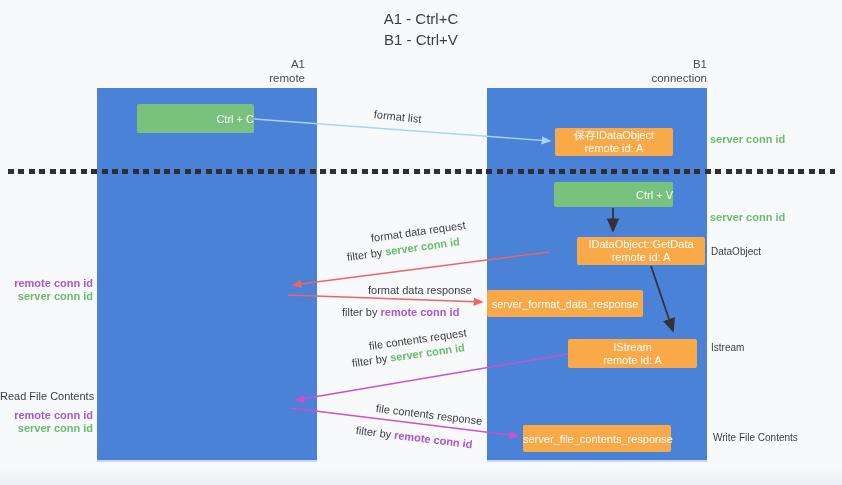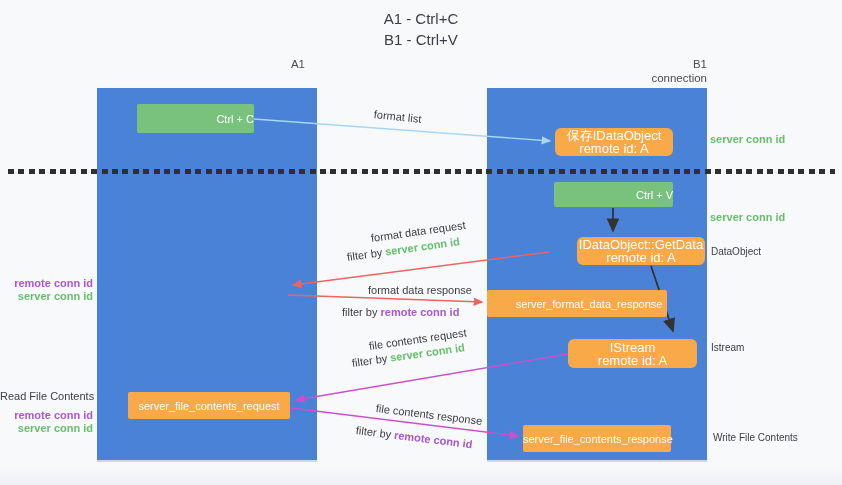--- a/index.html
+++ b/index.html
@@ -17,21 +17,21 @@
            font-size:11.5px;line-height:14px;}
   .column{position:absolute;top:88px;width:220px;height:372px;background:var(--col-blue);
           border-bottom:2px solid #c9d6ef;}
   .dotline{position:absolute;left:8px;top:169px;width:827px;height:5px;
            background:repeating-linear-gradient(90deg,#2f2f2f 0 6px,transparent 6px 10.4px);}
   .node{position:absolute;color:#fff;text-align:center;border-radius:2px;
         display:flex;flex-direction:column;justify-content:center;}
   .node.green{background:var(--box-green);align-items:flex-end;}
   .node.orange{background:var(--box-orange);}
   .one{font-size:11px;}
-  .two{font-size:13px;line-height:13px;border-radius:6px;}
+  .two{font-size:11px;line-height:13px;}
   .lbl{position:absolute;font-size:11px;color:var(--ink);white-space:nowrap;
        transform-origin:left center;}
   .rot-neg{transform:rotate(-8deg);}
   .rot-pos{transform:rotate(7deg);}
   .rot-small{transform:rotate(6deg);}
   .green-t{color:var(--txt-green);font-weight:bold;}
   .purple-t{color:var(--txt-purple);font-weight:bold;}
   .dark-t{color:var(--ink);font-size:10px;text-align:center;}
   .leftlbl{position:absolute;left:0;width:93px;text-align:right;font-size:11px;white-space:nowrap;}
   .arrows{position:absolute;left:0;top:0;width:842px;height:485px;pointer-events:none;}
@@ -49,20 +49,21 @@
 
 <div class="stage">
 
   <div class="title">
     <div>A1 - Ctrl+C</div>
     <div>B1 - Ctrl+V</div>
   </div>
 
   <div class="colhead" style="left:85px;">
     <div>A1</div>
+    <div>remote</div>
   </div>
   <div class="colhead" style="left:487px;">
     <div>B1</div>
     <div>connection</div>
   </div>
 
   <div class="column" style="left:97px;"></div>
   <div class="column" style="left:487px;"></div>
 
   <div class="dotline"></div>
@@ -103,32 +104,29 @@
   <div class="node green one" style="left:554px;top:182px;width:119px;height:25px;">
     <div>Ctrl + V</div>
   </div>
 
   <div class="node orange two" style="left:549px;top:237px;width:128px;height:28px;margin-left:28px;">
     <div>IDataObject::GetData</div>
     <div>remote id: A</div>
   </div>
 
 
-  <div class="node orange one" style="left:487px;top:290px;width:156px;height:27px;padding-left:24px;">
+  <div class="node orange one" style="left:487px;top:290px;width:156px;height:27px;">
     <div>server_format_data_response</div>
   </div>
 
   <div class="node orange two" style="left:568px;top:339px;width:129px;height:29px;">
     <div>IStream</div>
     <div>remote id: A</div>
   </div>
 
-  <div class="node orange one" style="left:128px;top:392px;width:162px;height:27px;">
-    <div>server_file_contents_request</div>
-  </div>
 
   <div class="node orange one" style="left:523px;top:425px;width:148px;height:27px;">
     <div>server_file_contents_response</div>
   </div>
 
   <div class="lbl rot-small" style="left:374px;top:108px;">format list</div>
 
   <div class="lbl rot-neg" style="left:371px;top:232px;">format data request</div>
   <div class="lbl rot-neg" style="left:347px;top:251px;">
     <span>filter by </span><span class="green-t">server conn id</span>

